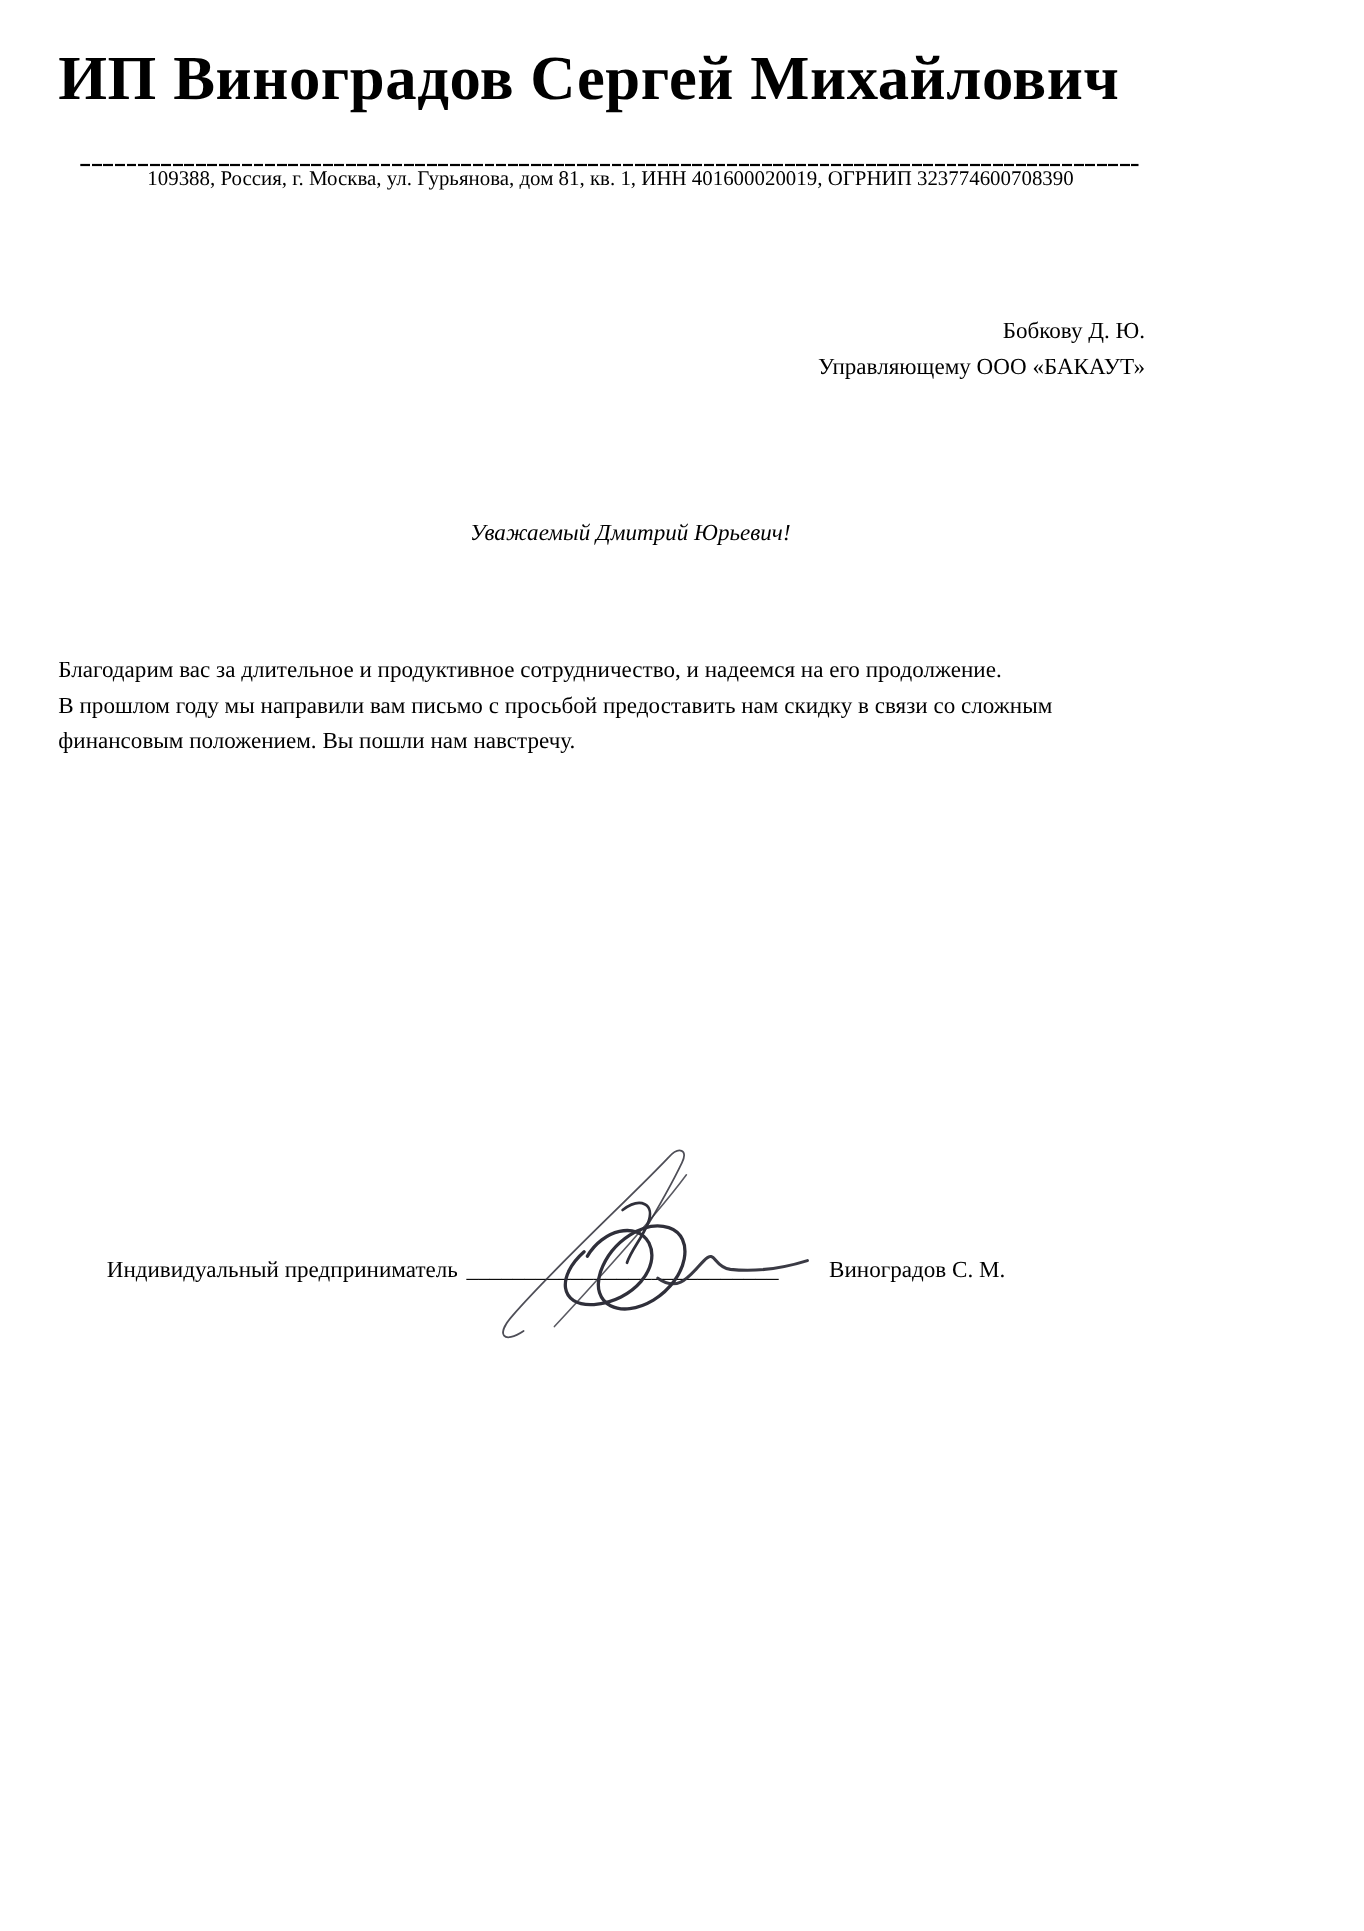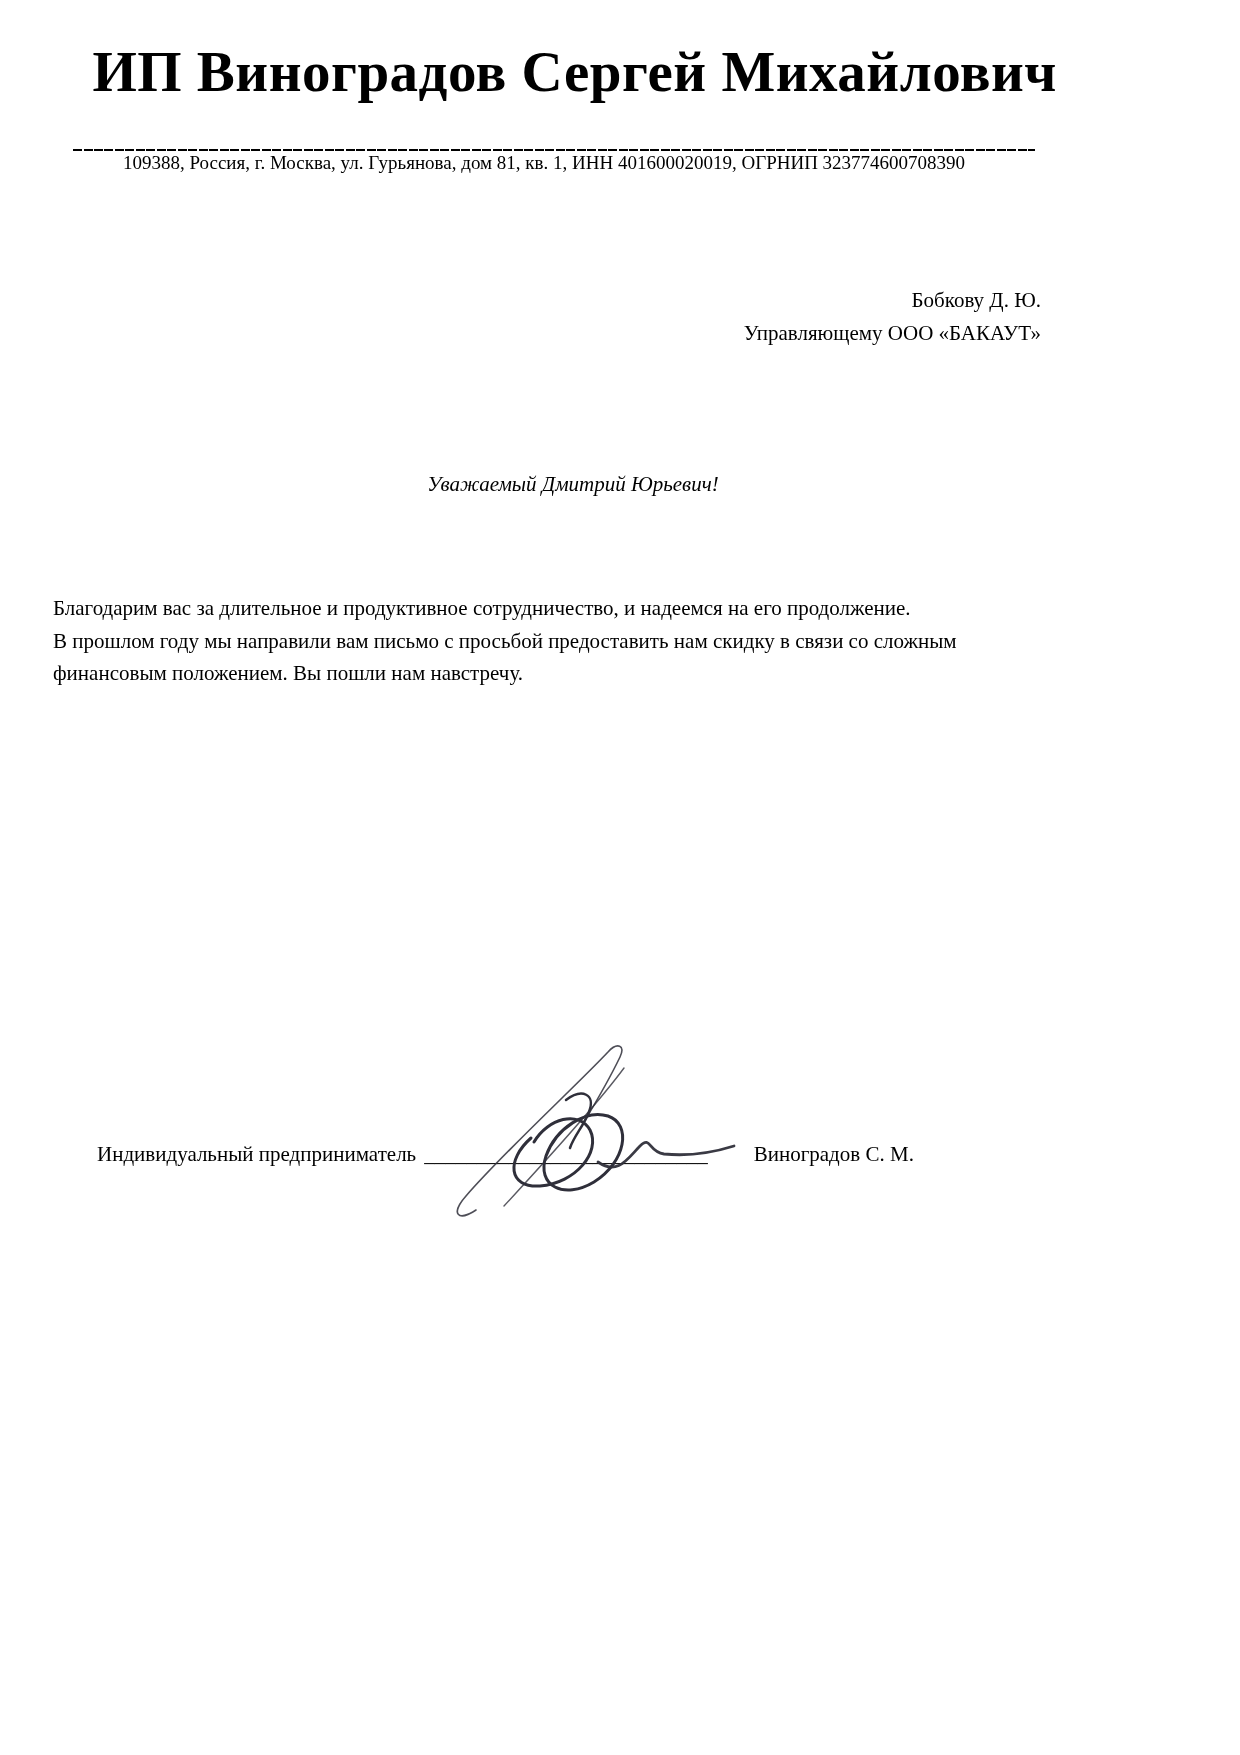--- a/index.html
+++ b/index.html
@@ -9,34 +9,34 @@
     height: 1755px;
     background: #ffffff;
     color: #000000;
     font-family: "Liberation Serif", "DejaVu Serif", serif;
     overflow: hidden;
   }
   .abs { position: absolute; }
 
   .title {
     left: 53px; width: 1004px; top: 38px;
-    text-align: right;
+    text-align: left;
     font-size: 57px;
     font-weight: bold;
     line-height: 1.2;
     letter-spacing: 0.5px;
     white-space: nowrap;
   }
   .separator {
     left: 73px; width: 962px; top: 149px;
     height: 2px;
     background: repeating-linear-gradient(90deg, #000 0 9px, transparent 9px 10.5px);
   }
   .address {
-    left: 42px; width: 1004px; top: 151px;
+    left: 53px; width: 1004px; top: 151px;
     text-align: center;
     font-size: 19px;
     line-height: 24px;
     white-space: nowrap;
   }
   .recipient {
     left: 53px; width: 988px; top: 284px;
     text-align: right;
     font-size: 21px;
     line-height: 32.6px;

